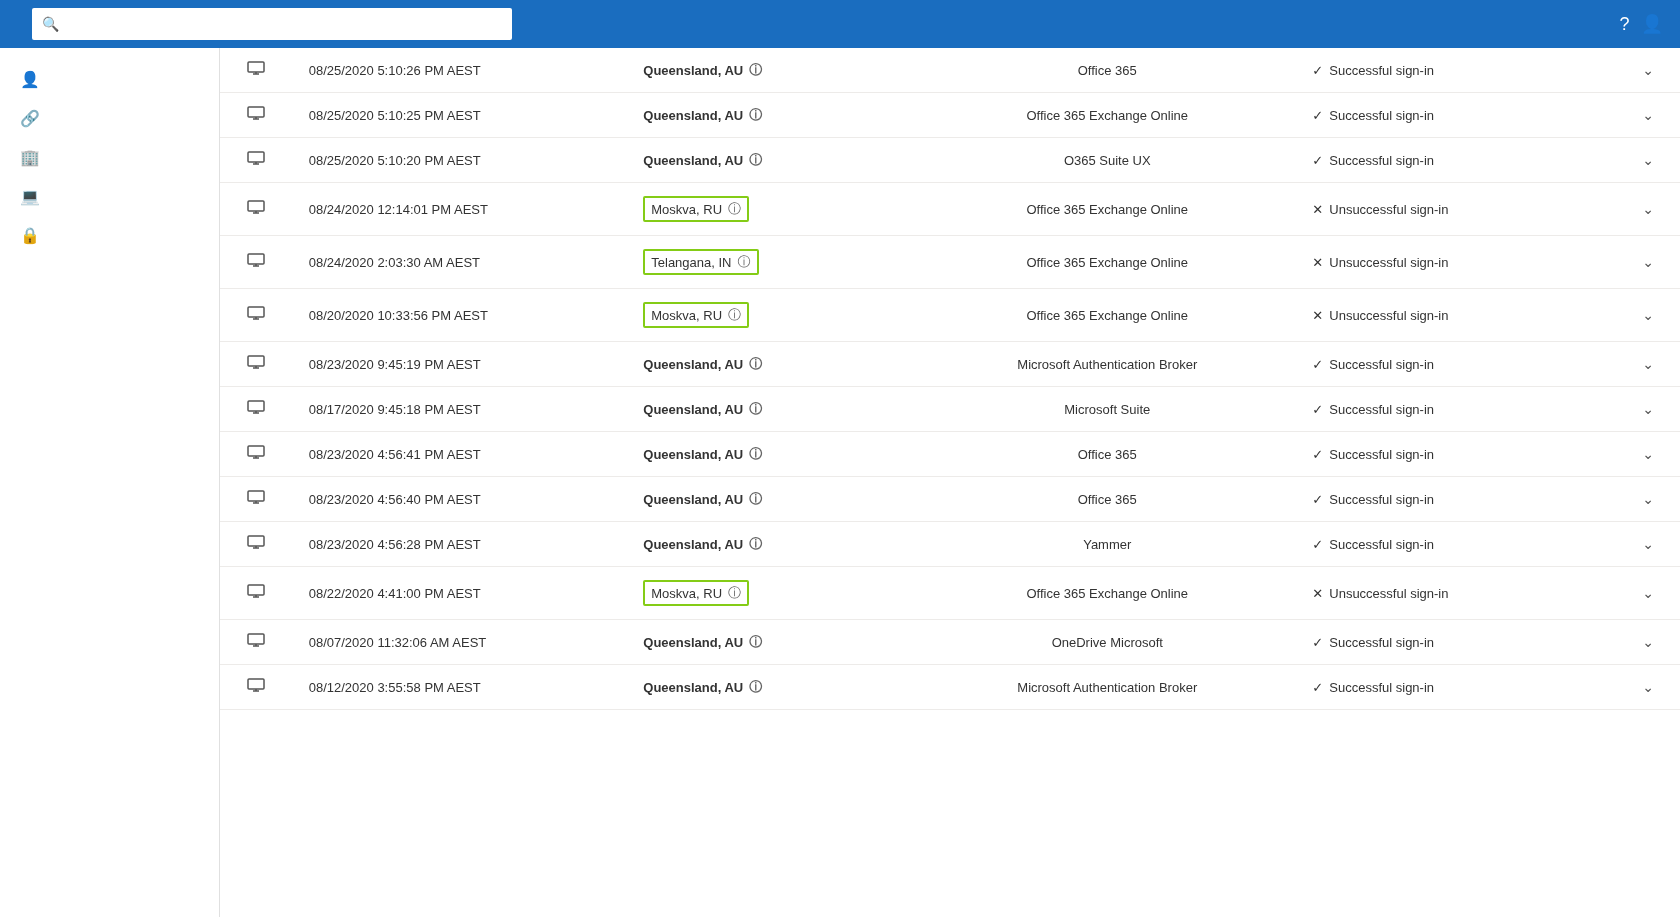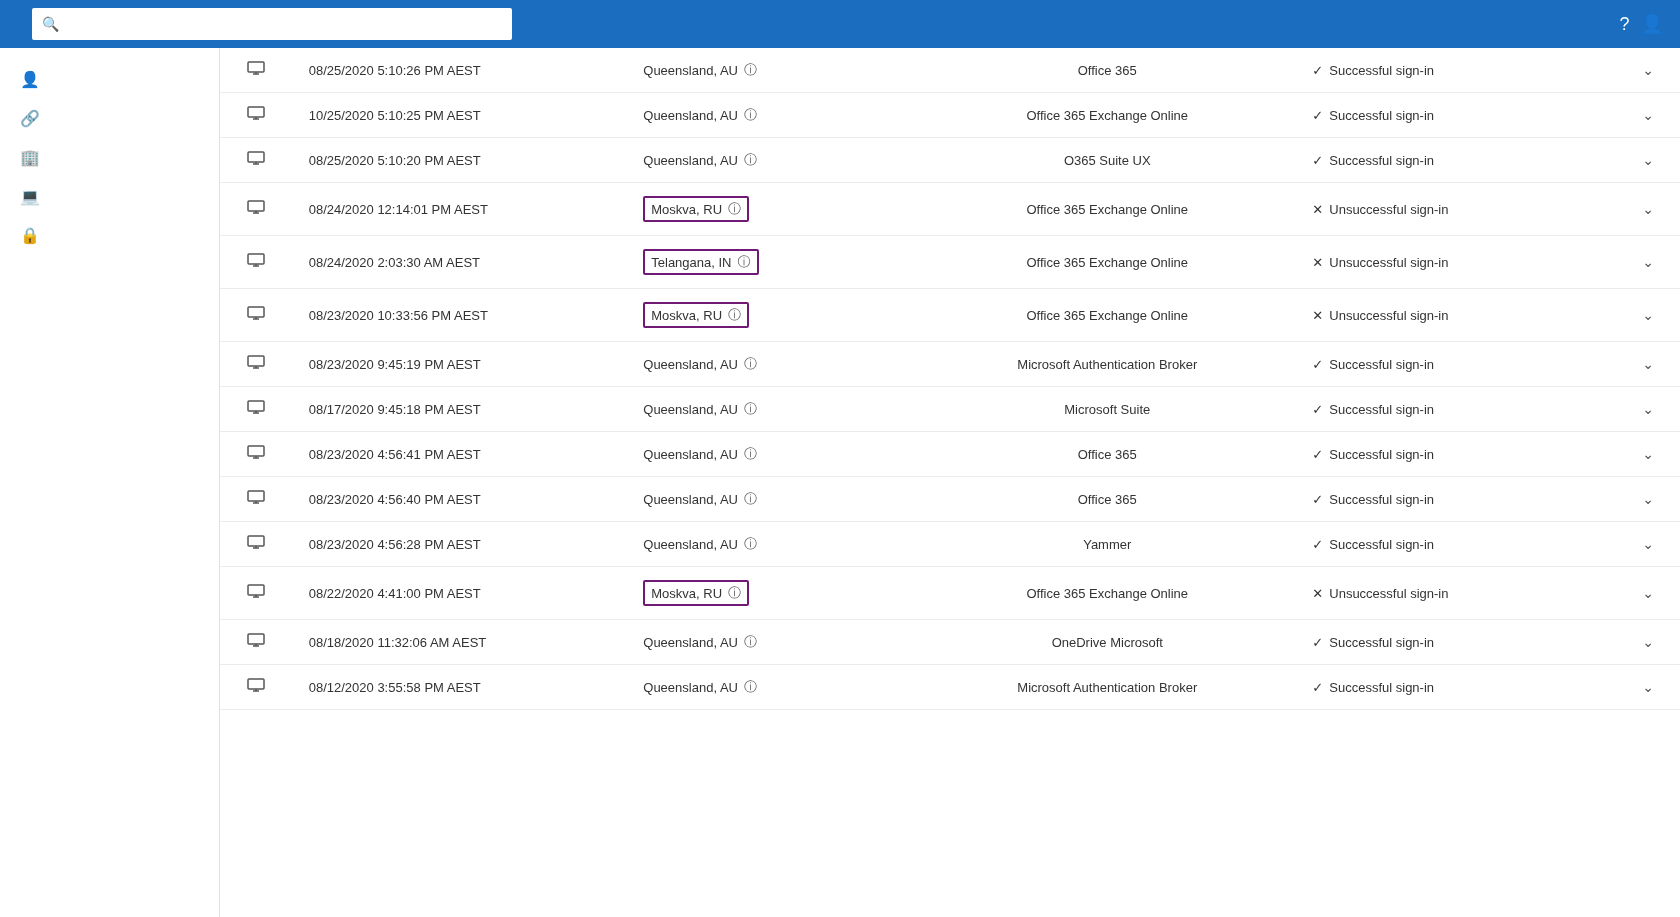--- a/index.html
+++ b/index.html
@@ -95,23 +95,24 @@
     .td-date { width: 230px; white-space: nowrap; }
     .td-location { width: 200px; }
     .td-app { width: 260px; text-align: center; }
     .td-status { width: 220px; }
     .td-expand { width: 40px; text-align: center; color: #555; }
 
     .location-cell {
       display: flex;
       align-items: center;
       gap: 6px;
+      font-weight: bold;
     }
     .location-flagged {
-      border: 2px solid #701a75;
+      border: 2px solid #84cc16;
       border-radius: 2px;
       padding: 2px 6px;
       display: inline-flex;
       align-items: center;
       gap: 6px;
     }
     .info-icon {
       font-size: 13px;
       color: #666;
       cursor: pointer;
@@ -195,21 +196,21 @@
                 </div>
               </td>
               <td class="td-expand"><span class="chevron-icon">⌄</span></td>
             </tr>
             <tr>
               <td class="td-icon"><svg width="18" height="15" viewBox="0 0 18 15" fill="none" xmlns="http://www.w3.org/2000/svg">
                   <rect x="1" y="1" width="16" height="10" rx="1" stroke="#555" stroke-width="1.5" fill="none"></rect>
                   <line x1="6" y1="13" x2="12" y2="13" stroke="#555" stroke-width="1.5"></line>
                   <line x1="9" y1="11" x2="9" y2="13" stroke="#555" stroke-width="1.5"></line>
                 </svg></td>
-              <td class="td-date">10/25/2020 5:10:25 PM AEST</td>
+              <td class="td-date">08/25/2020 5:10:25 PM AEST</td>
               <td class="td-location">
                 <div class="location-cell">
                   <span>Queensland, AU</span>
                   <span class="info-icon">ⓘ</span>
                 </div>
               </td>
               <td class="td-app">Office 365 Exchange Online</td>
               <td class="td-status">
                 <div class="status-success">
                   <span class="check-icon">✓</span>
@@ -279,21 +280,21 @@
                 </div>
               </td>
               <td class="td-expand"><span class="chevron-icon">⌄</span></td>
             </tr>
             <tr>
               <td class="td-icon"><svg width="18" height="15" viewBox="0 0 18 15" fill="none" xmlns="http://www.w3.org/2000/svg">
                   <rect x="1" y="1" width="16" height="10" rx="1" stroke="#555" stroke-width="1.5" fill="none"></rect>
                   <line x1="6" y1="13" x2="12" y2="13" stroke="#555" stroke-width="1.5"></line>
                   <line x1="9" y1="11" x2="9" y2="13" stroke="#555" stroke-width="1.5"></line>
                 </svg></td>
-              <td class="td-date">08/23/2020 10:33:56 PM AEST</td>
+              <td class="td-date">08/20/2020 10:33:56 PM AEST</td>
               <td class="td-location"><div class="location-flagged">
                   <span>Moskva, RU</span>
                   <span class="info-icon">ⓘ</span>
                 </div></td>
               <td class="td-app">Office 365 Exchange Online</td>
               <td class="td-status">
                 <div class="status-fail">
                   <span class="x-icon">✕</span>
                   <span>Unsuccessful sign-in</span>
                 </div>
@@ -429,21 +430,21 @@
                 </div>
               </td>
               <td class="td-expand"><span class="chevron-icon">⌄</span></td>
             </tr>
             <tr>
               <td class="td-icon"><svg width="18" height="15" viewBox="0 0 18 15" fill="none" xmlns="http://www.w3.org/2000/svg">
                   <rect x="1" y="1" width="16" height="10" rx="1" stroke="#555" stroke-width="1.5" fill="none"></rect>
                   <line x1="6" y1="13" x2="12" y2="13" stroke="#555" stroke-width="1.5"></line>
                   <line x1="9" y1="11" x2="9" y2="13" stroke="#555" stroke-width="1.5"></line>
                 </svg></td>
-              <td class="td-date">08/18/2020 11:32:06 AM AEST</td>
+              <td class="td-date">08/07/2020 11:32:06 AM AEST</td>
               <td class="td-location">
                 <div class="location-cell">
                   <span>Queensland, AU</span>
                   <span class="info-icon">ⓘ</span>
                 </div>
               </td>
               <td class="td-app">OneDrive Microsoft</td>
               <td class="td-status">
                 <div class="status-success">
                   <span class="check-icon">✓</span>

